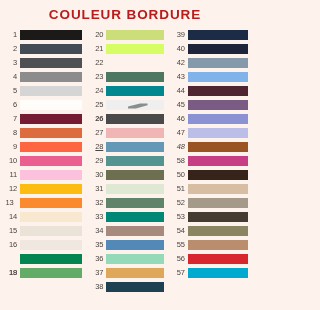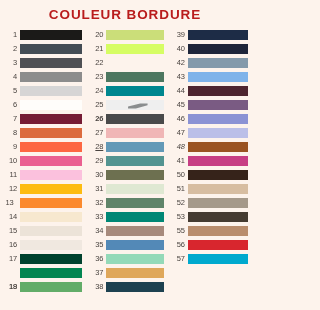--- a/index.html
+++ b/index.html
@@ -153,24 +153,20 @@
         </div>
         <div class="swatch-row">
           <span class="swatch-num" style="color: rgb(74, 68, 64);">15</span>
           <span class="swatch-chip" style="background: rgb(236, 227, 216);"></span>
         </div>
         <div class="swatch-row">
           <span class="swatch-num" style="color: rgb(74, 68, 64);">16</span>
           <span class="swatch-chip" style="background: rgb(240, 232, 224);"></span>
         </div>
         <div class="swatch-row">
-          <span class="swatch-num" style="color: rgb(74, 68, 64);">17</span>
-          <span class="swatch-chip" style="background: rgb(2, 67, 47);"></span>
-        </div>
-        <div class="swatch-row">
           <span class="swatch-num" style="color: rgb(74, 68, 64); margin-top: 28px;">18</span>
           <span class="swatch-chip" style="background: rgb(3, 133, 81);"></span>
         </div>
         <div class="swatch-row">
           <span class="swatch-num" style="color: rgb(74, 68, 64);">19</span>
           <span class="swatch-chip" style="background: rgb(98, 172, 104);"></span>
         </div>
       </div>
     <div class="palette-column col-2">
         <div class="swatch-row">
@@ -283,40 +279,44 @@
         </div>
         <div class="swatch-row">
           <span class="swatch-num" style="color: rgb(74, 68, 64);">47</span>
           <span class="swatch-chip" style="background: rgb(187, 191, 232);"></span>
         </div>
         <div class="swatch-row">
           <span class="swatch-num" style="color: rgb(74, 68, 64); font-style: italic;">48</span>
           <span class="swatch-chip" style="background: rgb(154, 83, 34);"></span>
         </div>
         <div class="swatch-row">
-          <span class="swatch-num" style="color: rgb(74, 68, 64);">41</span>
+          <span class="swatch-num" style="color: rgb(74, 68, 64);">58</span>
           <span class="swatch-chip" style="background: rgb(199, 62, 132);"></span>
         </div>
         <div class="swatch-row">
           <span class="swatch-num" style="color: rgb(74, 68, 64);">50</span>
           <span class="swatch-chip" style="background: rgb(54, 35, 26);"></span>
         </div>
         <div class="swatch-row">
           <span class="swatch-num" style="color: rgb(74, 68, 64);">51</span>
           <span class="swatch-chip" style="background: rgb(215, 189, 161);"></span>
         </div>
         <div class="swatch-row">
           <span class="swatch-num" style="color: rgb(74, 68, 64);">52</span>
           <span class="swatch-chip" style="background: rgb(165, 153, 138);"></span>
         </div>
         <div class="swatch-row">
           <span class="swatch-num" style="color: rgb(74, 68, 64);">53</span>
           <span class="swatch-chip" style="background: rgb(69, 59, 49);"></span>
         </div>
         <div class="swatch-row">
+          <span class="swatch-num" style="color: rgb(74, 68, 64);">54</span>
+          <span class="swatch-chip" style="background: rgb(139, 133, 98);"></span>
+        </div>
+        <div class="swatch-row">
           <span class="swatch-num" style="color: rgb(74, 68, 64);">55</span>
           <span class="swatch-chip" style="background: rgb(185, 141, 109);"></span>
         </div>
         <div class="swatch-row">
           <span class="swatch-num" style="color: rgb(74, 68, 64);">56</span>
           <span class="swatch-chip" style="background: rgb(216, 38, 46);"></span>
         </div>
         <div class="swatch-row">
           <span class="swatch-num" style="color: rgb(74, 68, 64);">57</span>
           <span class="swatch-chip" style="background: rgb(0, 169, 206);"></span>

